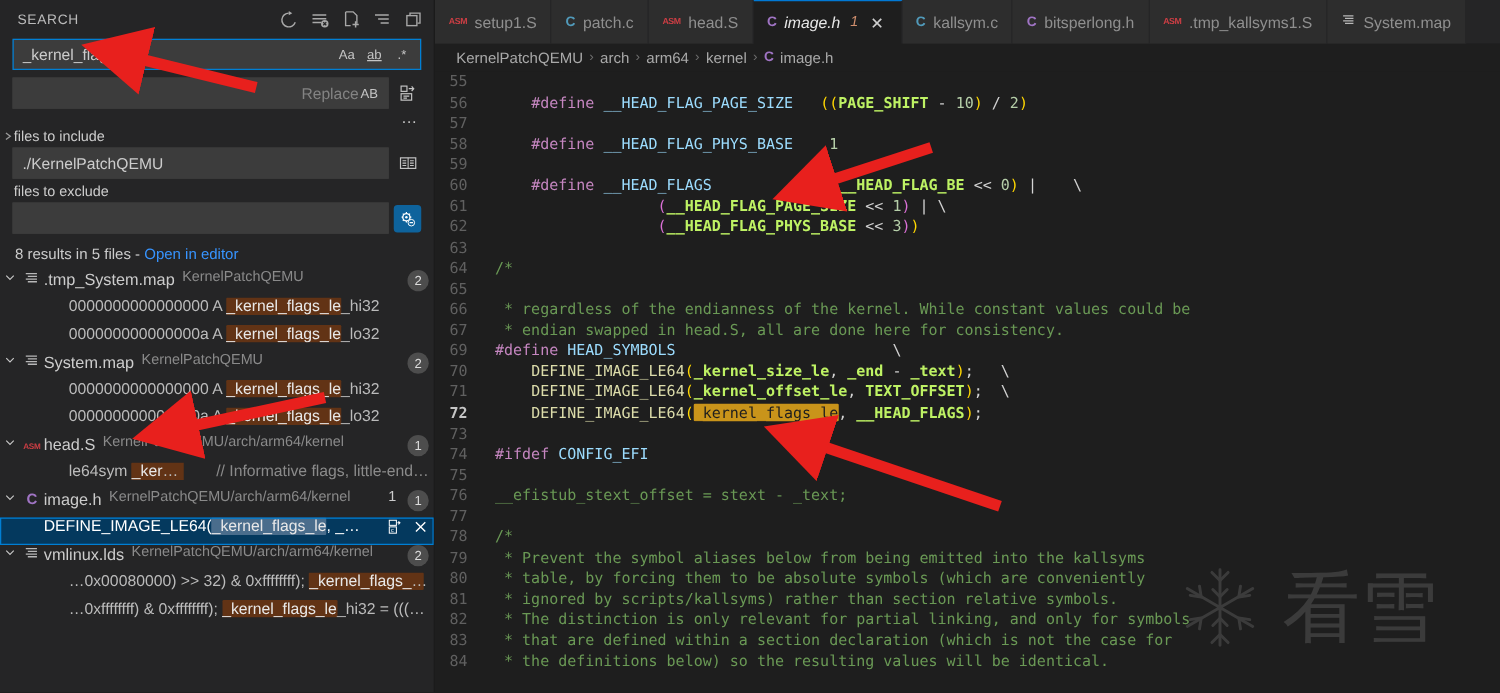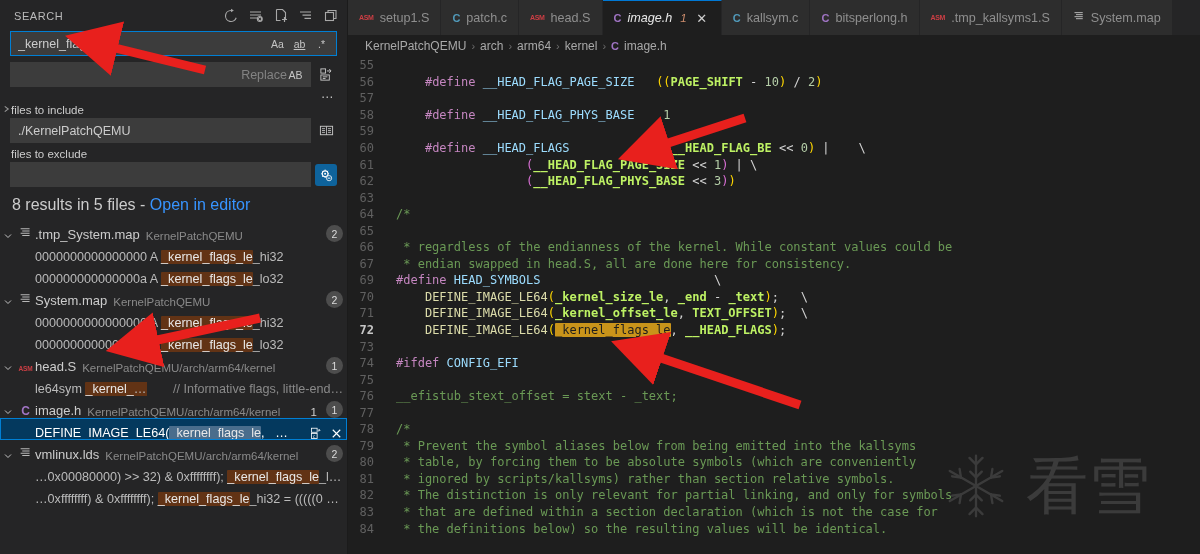--- a/index.html
+++ b/index.html
@@ -70,43 +70,43 @@
   .sub-label { font-size: 11.5px; color: #cccccc; margin: 1px 0 2px 1px; }
   .inc-row { display: flex; align-items: center; gap: 4px; }
   .inc-row .field { flex: 1; }
   .sq-btn {
     width: 22px; height: 22px; display: flex; align-items: center; justify-content: center;
     cursor: pointer; border-radius: 3px;
   }
   .sq-btn.active { background: #0e639c; }
 
   .results-count {
-    font-size: 16px; color: #cccccc; padding: 9px 0 6px 2px;
+    font-size: 12px; color: #cccccc; padding: 9px 0 6px 2px;
   }
   .results-count a { color: #3794ff; text-decoration: none; cursor: pointer; }
 
   
   .tree { font-size: 12.6px; user-select: none; }
   .row {
-    height: 22px; display: flex; align-items: flex-end;
+    height: 22px; display: flex; align-items: flex-start;
     padding-right: 4px; white-space: nowrap; cursor: pointer; position: relative;
   }
   .row.sel { background: #04395e; outline: 1px solid #007fd4; outline-offset: -1px; }
   .chev { width: 16px; flex: 0 0 16px; display: flex; align-items: center; justify-content: center; }
   .fico { width: 19px; flex: 0 0 19px; display: flex; align-items: center; justify-content: center; }
   .fname { color: #cccccc; font-size: 13px; }
   .fpath { color: #8a8a8a; font-size: 11.5px; margin-left: 6px; overflow: hidden; text-overflow: ellipsis; }
   .row .spacer { flex: 1; min-width: 6px; }
   .badge {
     min-width: 17px; height: 17px; border-radius: 9px; background: #4d4d4d;
     color: #dcdcdc; font-size: 10.5px; display: flex; align-items: center;
     justify-content: center; padding: 0 5px; flex: 0 0 auto;
   }
   .badge-num { color: #cccccc; font-size: 11.5px; margin-right: 9px; }
-  .match-row { padding-left: 35px; }
+  .match-row { padding-left: 55px; }
   .match-row.sel { padding-left: 35px; }
   .mtxt { color: #bbbbbb; overflow: hidden; text-overflow: ellipsis; }
   .hl { background: #623315; color: #e8e8e8; border-radius: 1px; }
   .row.sel .hl { background: #4a6d8c; }
   .row.sel .mtxt { color: #ffffff; }
   .match-tail { color: #8a8a8a; margin-left: 26px; }
   .row-actions { display: flex; gap: 7px; align-items: center; margin-left: 8px; }
   .row-actions .ra { width: 14px; height: 14px; cursor: pointer; display: flex; align-items: center; justify-content: center; }
 
   

